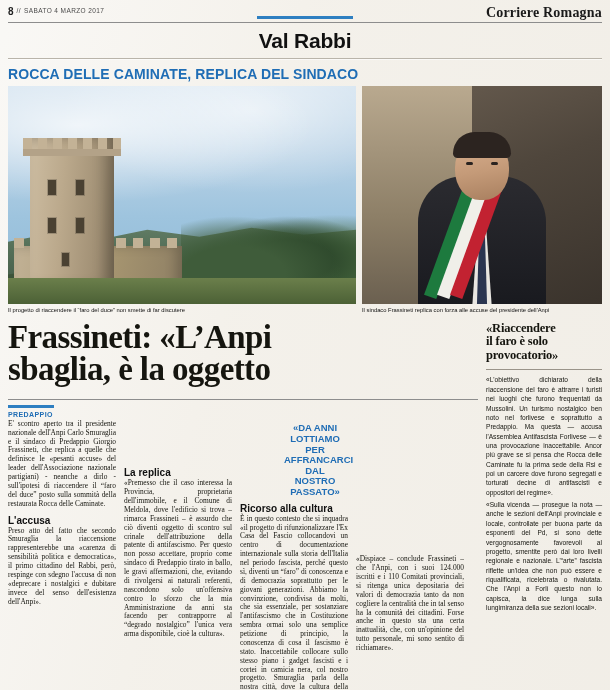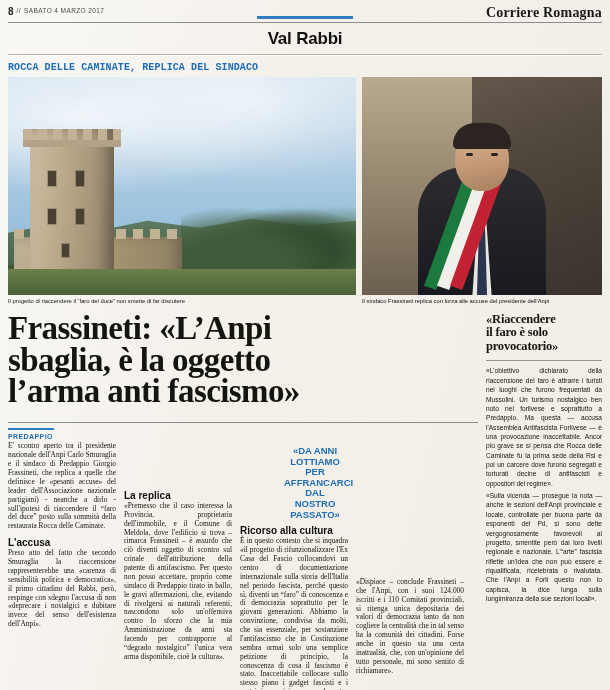--- a/index.html
+++ b/index.html
@@ -38,32 +38,32 @@
     top:16px;width:96px;height:3px;background:#2e7fc1;
   }
   .mast-brand{
     position:absolute;right:0;bottom:1px;
     font-family:"Liberation Serif", serif;font-weight:bold;
     font-size:14px;color:#1a1a1a;letter-spacing:.2px;
   }
   .section-title{
     text-align:center;
     font-family:"Liberation Sans", sans-serif;
-    font-weight:bold;font-size:17px;color:#111;
+    font-weight:bold;font-size:21px;color:#111;
     padding:6px 0 5px 0;letter-spacing:-.2px;
   }
   .hairline{
     height:1px;background:#b9b4aa;margin:0 0 6px 0;
     box-shadow:0 1px 0 rgba(255,255,255,.6);
   }
 
   
   .kicker{
-    font-family:Liberation Mono, monospace;
-    font-weight:bold;font-size:10px;color:#1f6db5;
+    font-family:Liberation Sans, sans-serif;
+    font-weight:bold;font-size:14px;color:#1f6db5;
     letter-spacing:.1px;padding:1px 0 4px 0;
   }
   .photo{position:relative;overflow:hidden;background:#aaa;}
   .photo.left{width:348px;}
   .photo.right{flex:1;}
   .cap{
     font-family:"Liberation Sans", sans-serif;
     font-size:5.8px;color:#111;padding:3px 0 0 0;line-height:1.2;
   }
   .photorow{display:flex;gap:6px;}
@@ -295,21 +295,20 @@
     </div>
   </div>
 
   <div class="flex" style="margin-top:2px;">
 
     <div class="grow" style="width:470px;">
 
       <div class="main-head">
         <div>Frassineti: «L’Anpi</div>
         <div>sbaglia, è la oggetto</div>
-        <div>l’arma anti fascismo»</div>
       </div>
 
       <div class="deck">
       </div>
       <div class="deck-rule"></div>
 
       <div class="cols">
 
         <div class="col">
           <div class="subhead-bar"></div>

